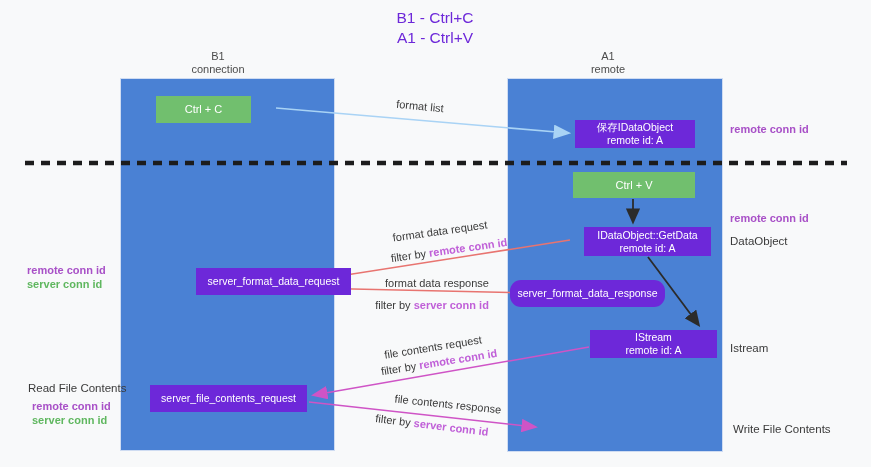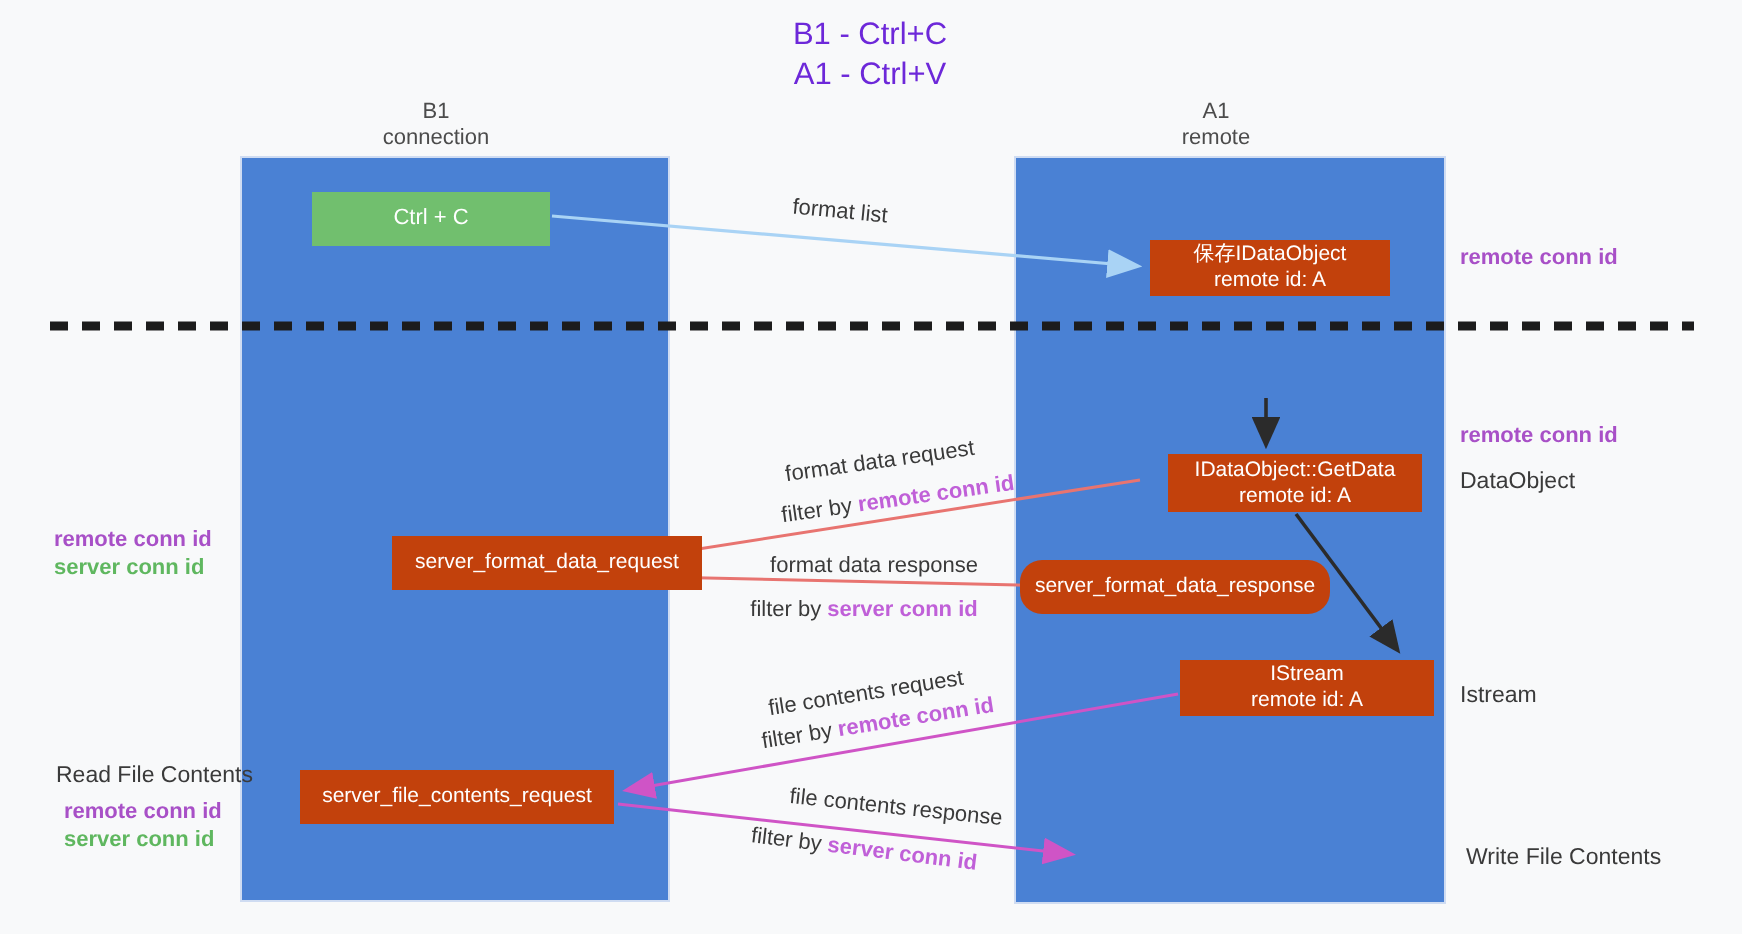--- a/index.html
+++ b/index.html
@@ -13,21 +13,21 @@
   .lane { position:absolute; background:#4a81d4; border:1px solid #cfdcf2; box-sizing:border-box; z-index:1; }
   .lane-left  { left:120px; top:78px; width:215px; height:373px; }
   .lane-right { left:507px; top:78px; width:216px; height:374px; }
   .lane-header { position:absolute; transform:translateX(-50%); text-align:center;
     font-size:11px; color:#4c4c4c; line-height:13px; }
   .svg-layer { position:absolute; left:0; top:0; z-index:2; pointer-events:none; }
   .box { position:absolute; z-index:3; display:flex; flex-direction:column;
     align-items:center; justify-content:center; text-align:center;
     color:#ffffff; font-size:10.5px; line-height:13px; white-space:nowrap; }
   .green  { background:#71bf6e; }
-  .orange { background:#c2410c; }
+  .orange { background:#6d28d9; }
   .alabel { position:absolute; z-index:4; font-size:11px; color:#3a3a3a; white-space:nowrap; }
   .slabel { position:absolute; z-index:4; font-size:11.5px; color:#3a3a3a; white-space:nowrap; line-height:14px; }
   .purple  { color:#a850c7; font-weight:bold; }
   .fpurple { color:#c060d8; font-weight:bold; }
   .greent  { color:#5fb75f; font-weight:bold; }
 </style>
 </head>
 <body>
 
 <div class="canvas">
@@ -67,29 +67,32 @@
     <line x1="25" y1="163" x2="847" y2="163" stroke="#1c1c1c" stroke-width="4.5" stroke-dasharray="9 7"></line>
     <line x1="276" y1="108" x2="568" y2="133" stroke="#a9d3f5" stroke-width="1.6" marker-end="url(#ah-blue)"></line>
     <line x1="633" y1="199" x2="633" y2="221" stroke="#2b2b2b" stroke-width="1.8" marker-end="url(#ah-black)"></line>
     <line x1="570" y1="240" x2="314" y2="280" stroke="#e87470" stroke-width="1.5" marker-end="url(#ah-salmon)"></line>
     <line x1="308" y1="288" x2="531" y2="293" stroke="#e87470" stroke-width="1.5" marker-end="url(#ah-salmon)"></line>
     <line x1="648" y1="257" x2="698" y2="324" stroke="#2b2b2b" stroke-width="1.8" marker-end="url(#ah-black)"></line>
     <line x1="589" y1="347" x2="314" y2="395" stroke="#cf54c6" stroke-width="1.5" marker-end="url(#ah-magenta)"></line>
     <line x1="309" y1="402" x2="535" y2="427" stroke="#cf54c6" stroke-width="1.5" marker-end="url(#ah-magenta)"></line>
   </svg>
 
-  <div class="box green" style="left:156px; top:96px; width:119px; height:27px; font-size:11px;">
+  <div class="box green" style="left:156px; top:96px; width:95px; height:27px; font-size:11px;">
     <span>Ctrl + C</span>
   </div>
 
   <div class="box orange" style="left:575px; top:120px; width:120px; height:28px;">
     <span>保存IDataObject</span>
     <span>remote id: A</span>
   </div>
 
+  <div class="box green" style="left:573px; top:172px; width:122px; height:26px; font-size:11px;">
+    <span>Ctrl + V</span>
+  </div>
 
   <div class="box orange" style="left:584px; top:227px; width:127px; height:29px;">
     <span>IDataObject::GetData</span>
     <span>remote id: A</span>
   </div>
 
   <div class="box orange" style="left:152px; top:268px; width:155px; height:27px;margin-left:44px;">
     <span>server_format_data_request</span>
   </div>
 

